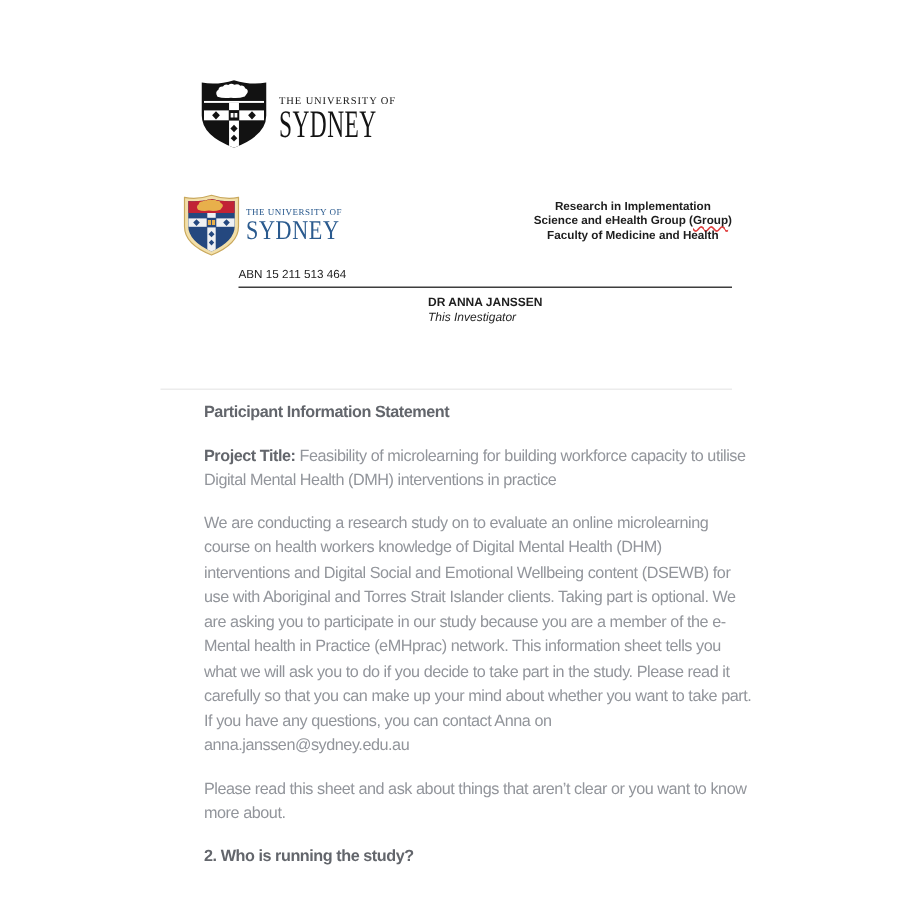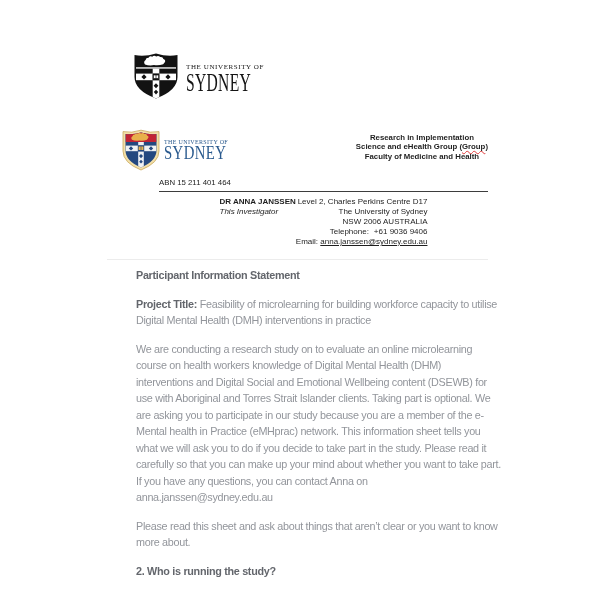--- a/index.html
+++ b/index.html
@@ -105,34 +105,27 @@
         <div class="tm-large">SYDNEY</div>
       </div>
     </div>
     <div class="lh-dept">
       <div>Research in Implementation</div>
       <div><span>Science and eHealth Group (</span><span class="rise-hl">Group</span><span>)</span></div>
       <div>Faculty of Medicine and Health</div>
     </div>
   </div>
 
-  <div class="lh-abn">ABN 15 211 401 464</div>
+  <div class="lh-abn">ABN 15 211 513 464</div>
   <hr class="lh-rule">
 
   <div class="lh-row2">
     <div class="lh-inv">
       <div class="inv-name">DR ANNA JANSSEN</div>
       <div class="inv-role">This Investigator</div>
-    </div>
-    <div class="lh-addr">
-      <div>Level 2, Charles Perkins Centre D17</div>
-      <div>The University of Sydney</div>
-      <div>NSW 2006 AUSTRALIA</div>
-      <div><span>Telephone:</span><span class="phone-num">+61 9036 9406</span></div>
-      <div><span>Email:</span> <a href="#" class="email-link">anna.janssen@sydney.edu.au</a></div>
     </div>
   </div>
 </div>
 
 <hr class="content-divider">
 
 <div class="doc">
   <p class="bold-dark">Participant Information Statement</p>
 
   <p><span class="bold-dark">Project Title:</span> <span>Feasibility of microlearning for building workforce capacity to utilise Digital Mental Health (DMH) interventions in practice</span></p>

